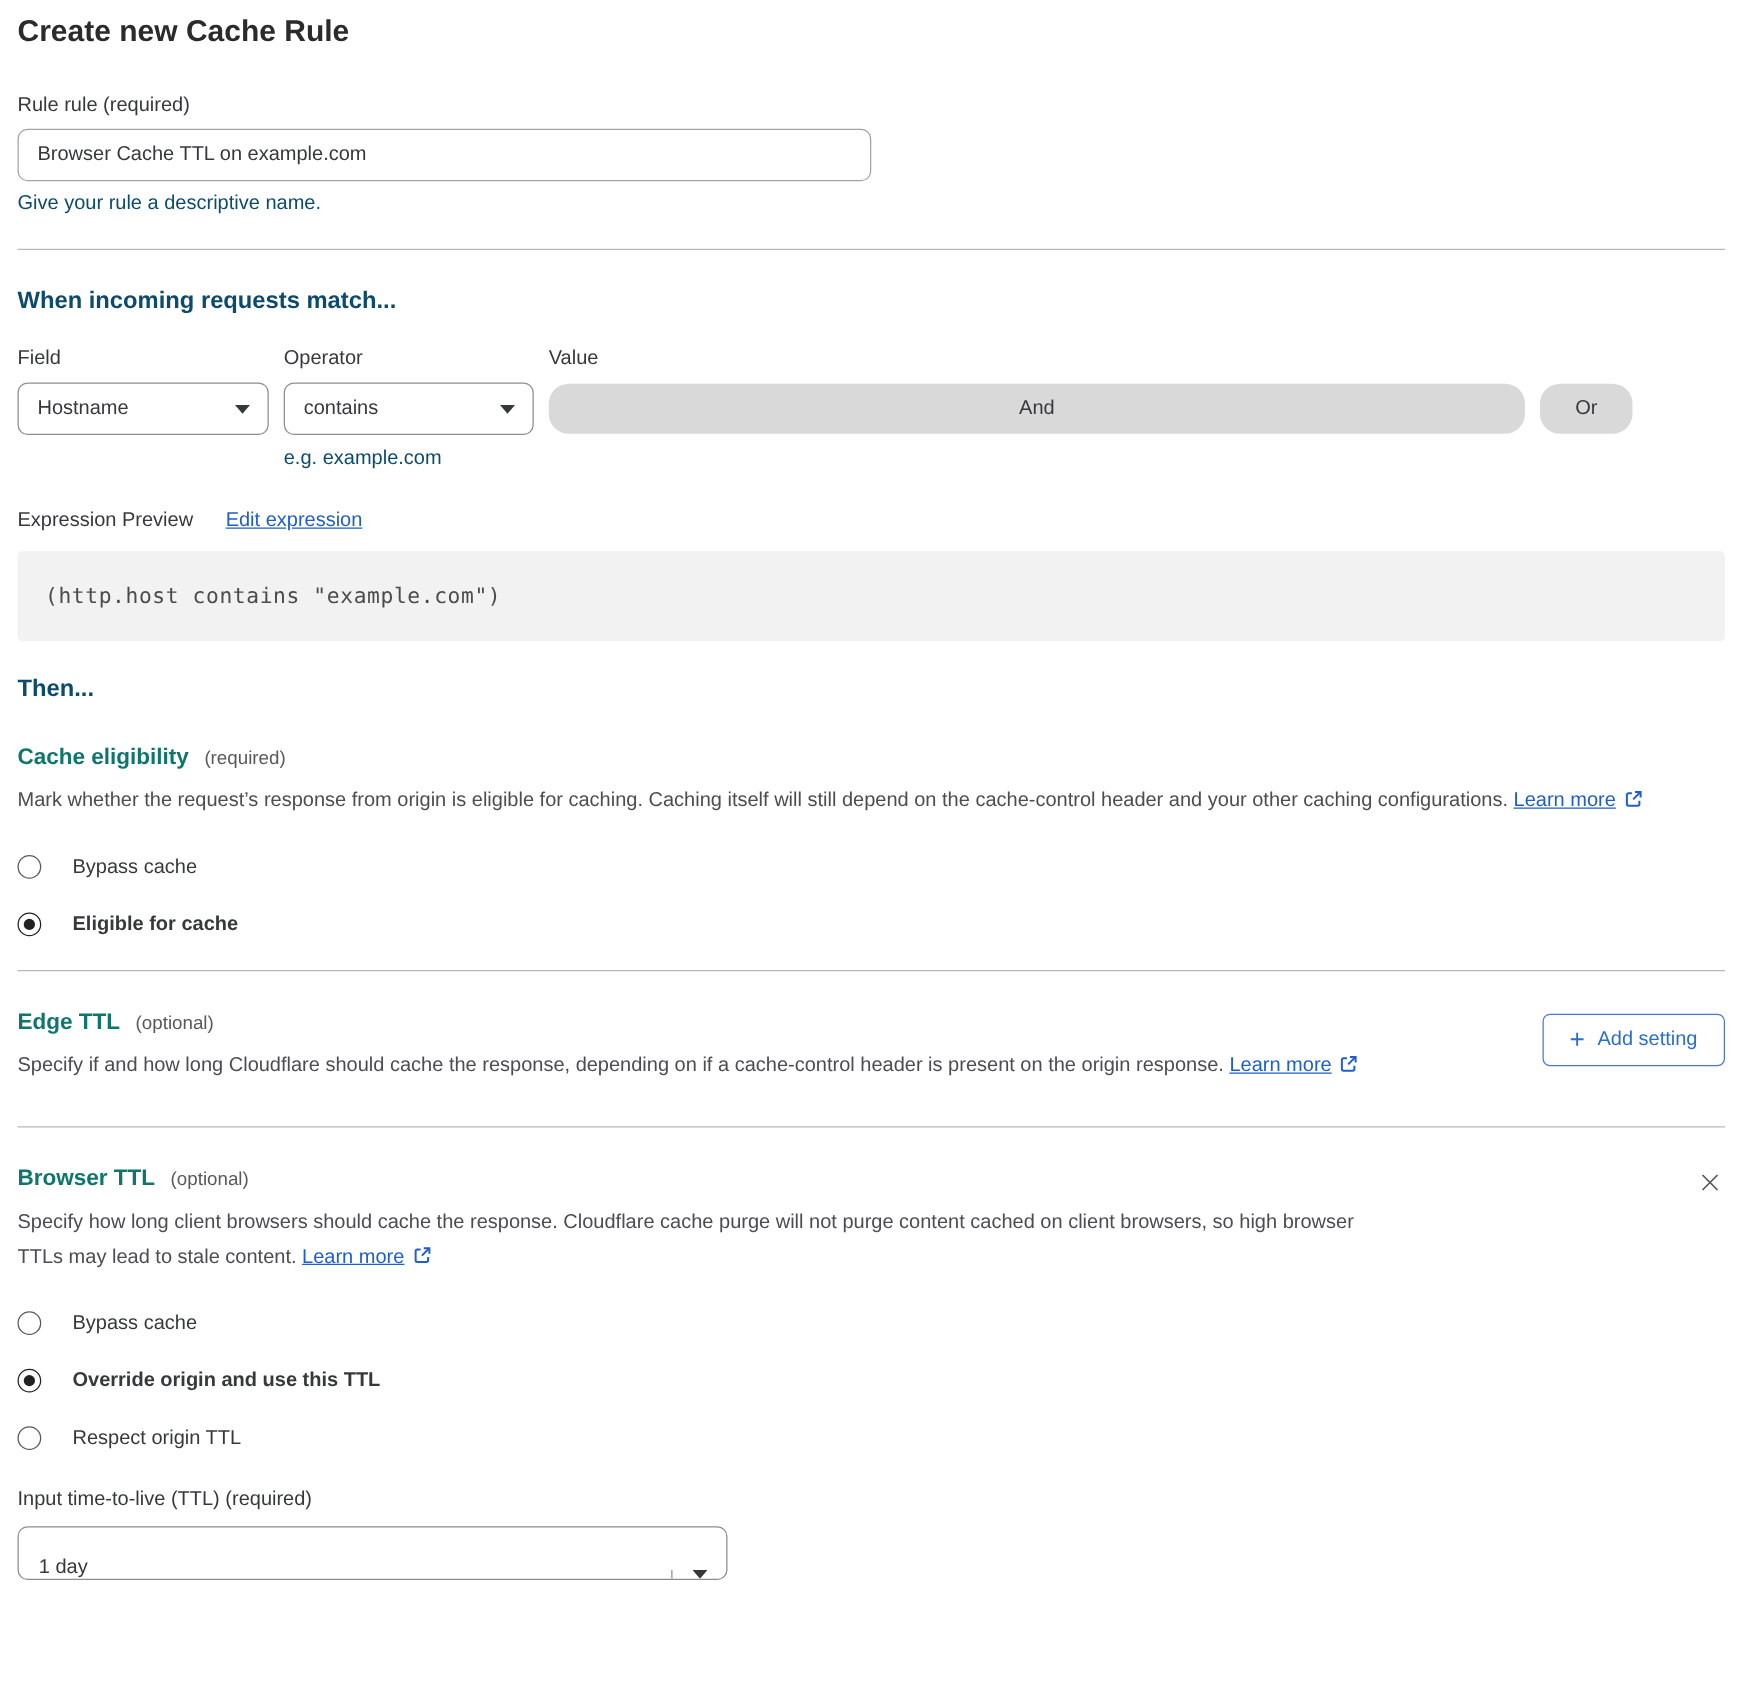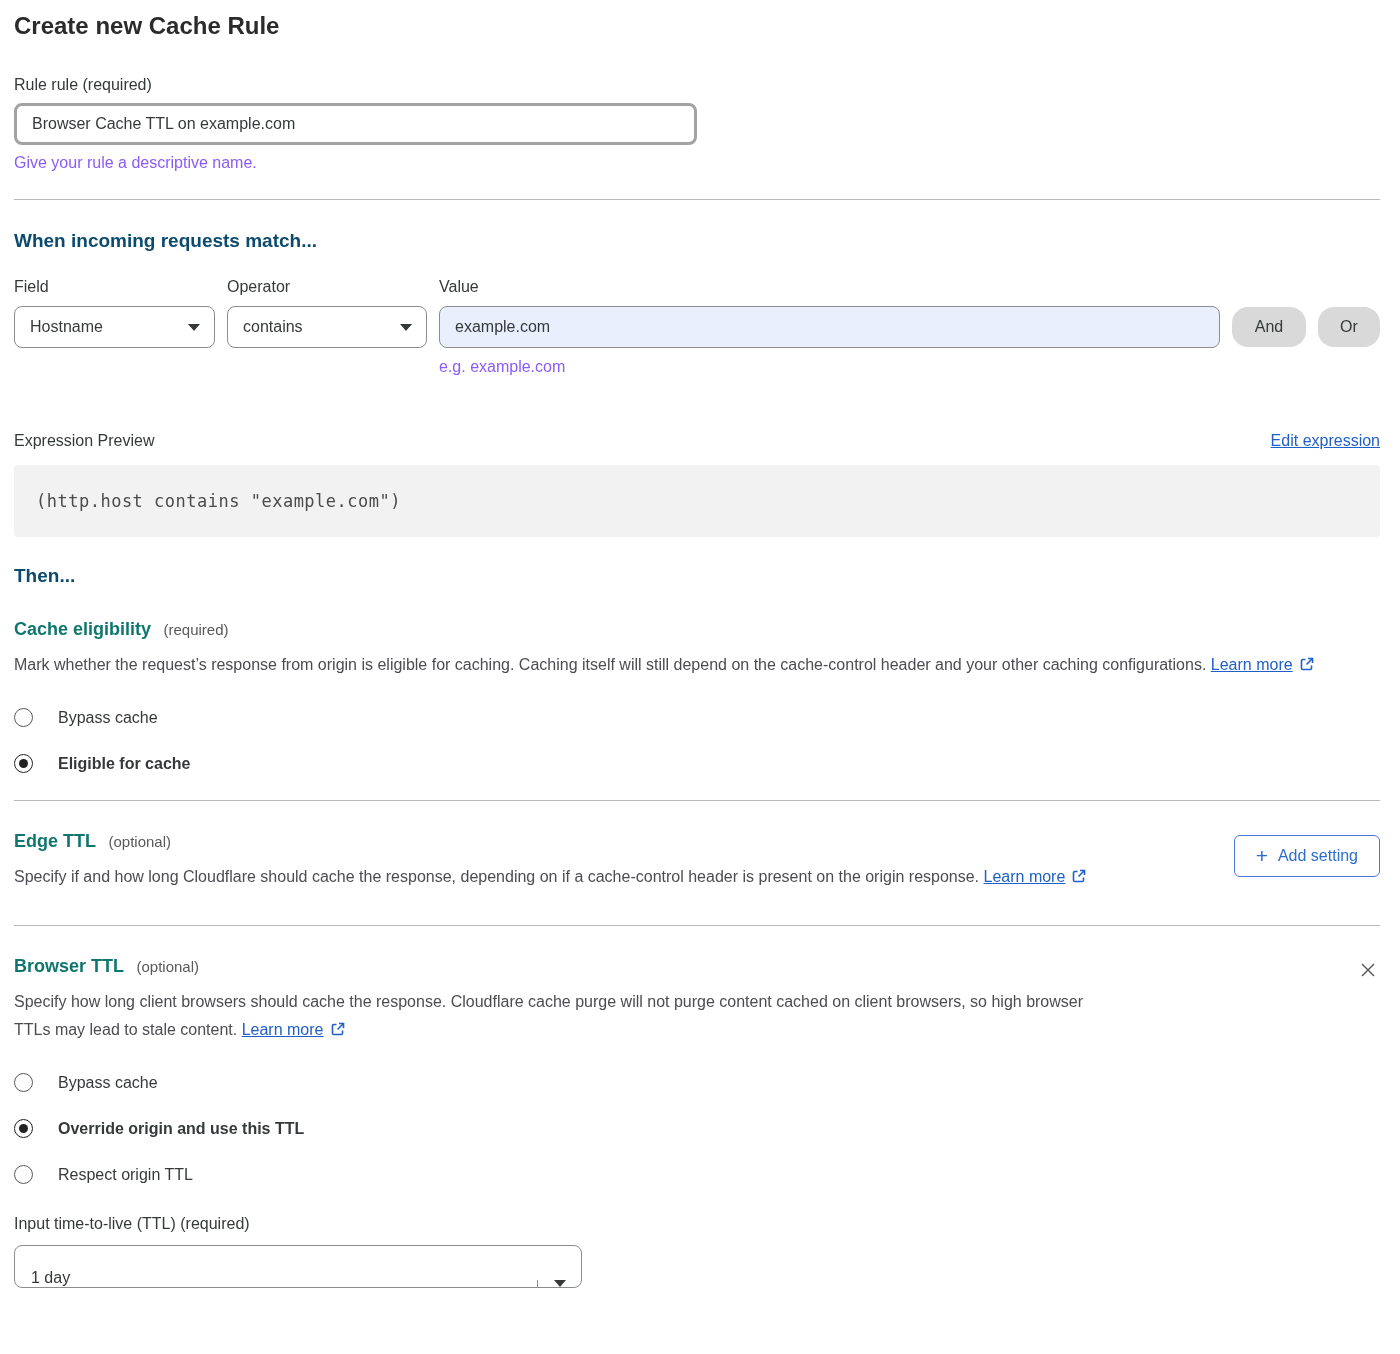--- a/index.html
+++ b/index.html
@@ -8,25 +8,25 @@
     width: 1400px;
     font-family: "Liberation Sans", "DejaVu Sans", sans-serif;
     color: #313131;
     -webkit-font-smoothing: antialiased;
   }
   .page { padding: 12px 20px 20px 14px; }
 
   h1.page-title { font-size: 24px; font-weight: 700; color: #2b2b2b; margin-bottom: 36px; }
 
   .field-label { font-size: 16px; color: #36393a; margin-bottom: 9px; }
-  .help-text { font-size: 16px; color: #8b5cf6; margin-top: 9px; }
+  .help-text { font-size: 16px; color: #0c4a6e; margin-top: 9px; }
 
   input.text-input {
     width: 683px; height: 42px;
-    border: 3px solid #a3a3a3; border-radius: 8px;
+    border: 1px solid #a3a3a3; border-radius: 8px;
     padding: 0 15px; font-size: 16px; color: #36393a;
     font-family: "Liberation Sans", "DejaVu Sans", sans-serif;
     background: #fff; outline: none; display: block;
   }
 
   hr.divider { border: none; border-top: 1px solid #b9b9b9; margin: 27px 0 0 0; }
 
   h2.section-heading { font-size: 19px; font-weight: 700; color: #0c4a6e; margin: 30px 0 26px 0; }
 
   
@@ -53,21 +53,21 @@
     background: #e9effd; padding: 0 15px; font-size: 16px; color: #36393a;
     font-family: "Liberation Sans", "DejaVu Sans", sans-serif; outline: none;
   }
   .gray-button {
     height: 40px; border: none; border-radius: 16px; background: #d9d9d9;
     font-size: 16px; color: #36393a; cursor: pointer; align-self: center;
     font-family: "Liberation Sans", "DejaVu Sans", sans-serif;
   }
 
   
-  .expression-row { display: flex; justify-content: space-between; align-items: baseline; margin-top: 56px; gap: 26px; }
+  .expression-row { display: flex; justify-content: flex-start; align-items: baseline; margin-top: 32px; gap: 26px; }
   .expression-label { font-size: 16px; color: #36393a; }
   a.text-link {
     color: #1f5fc7; font-size: 16px; text-decoration: underline; cursor: pointer;
   }
   .code-block {
     margin-top: 15px; background: #f2f2f2; border-radius: 4px;
     height: 72px; display: flex; align-items: center; padding: 0 22px;
     font-family: "DejaVu Sans Mono", "Liberation Mono", monospace;
     font-size: 17px; color: #4b4b4b; letter-spacing: 0.5px;
   }
@@ -146,21 +146,20 @@
     <div></div>
 
     <div class="select-control">
       <span>Hostname</span>
       <span class="caret"></span>
     </div>
     <div class="select-control">
       <span>contains</span>
       <span class="caret"></span>
     </div>
-    <input class="value-input" type="text" value="example.com" style="">
     <button class="gray-button">And</button>
     <button class="gray-button">Or</button>
 
     <div></div>
     <div></div>
     <div class="help-text" style="margin-top:10px">e.g. example.com</div>
     <div></div>
     <div></div>
   </div>
 

